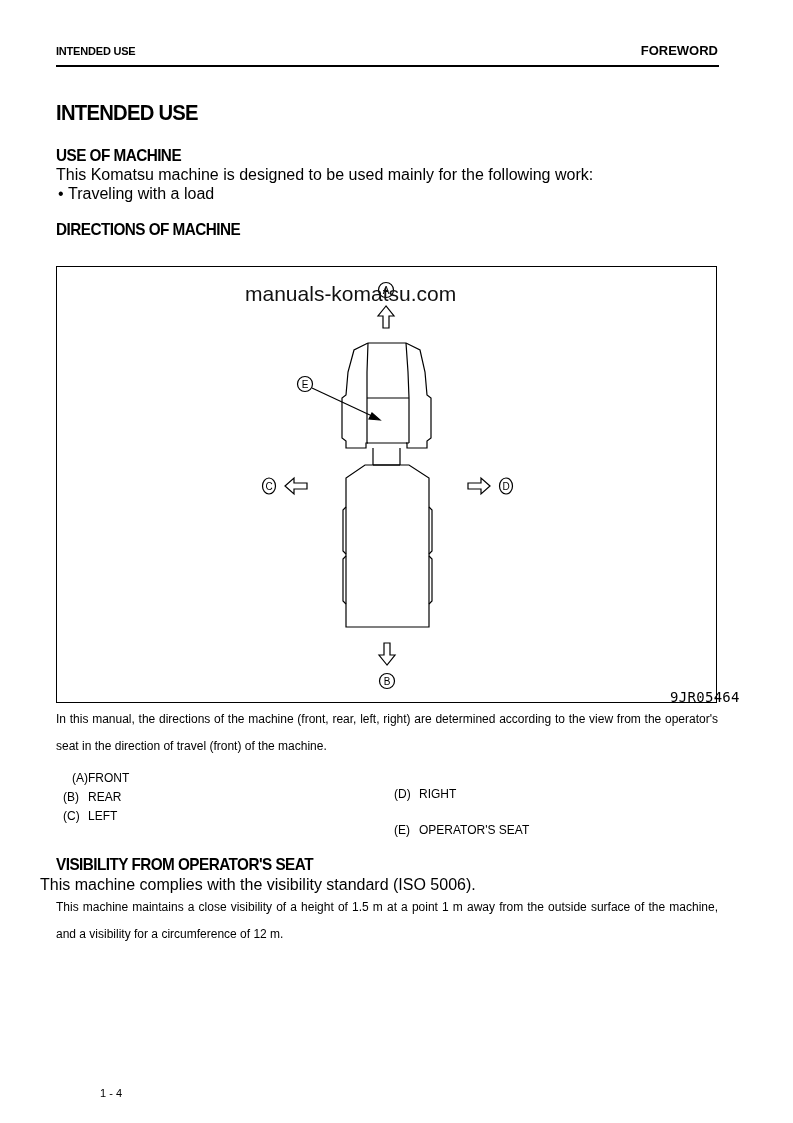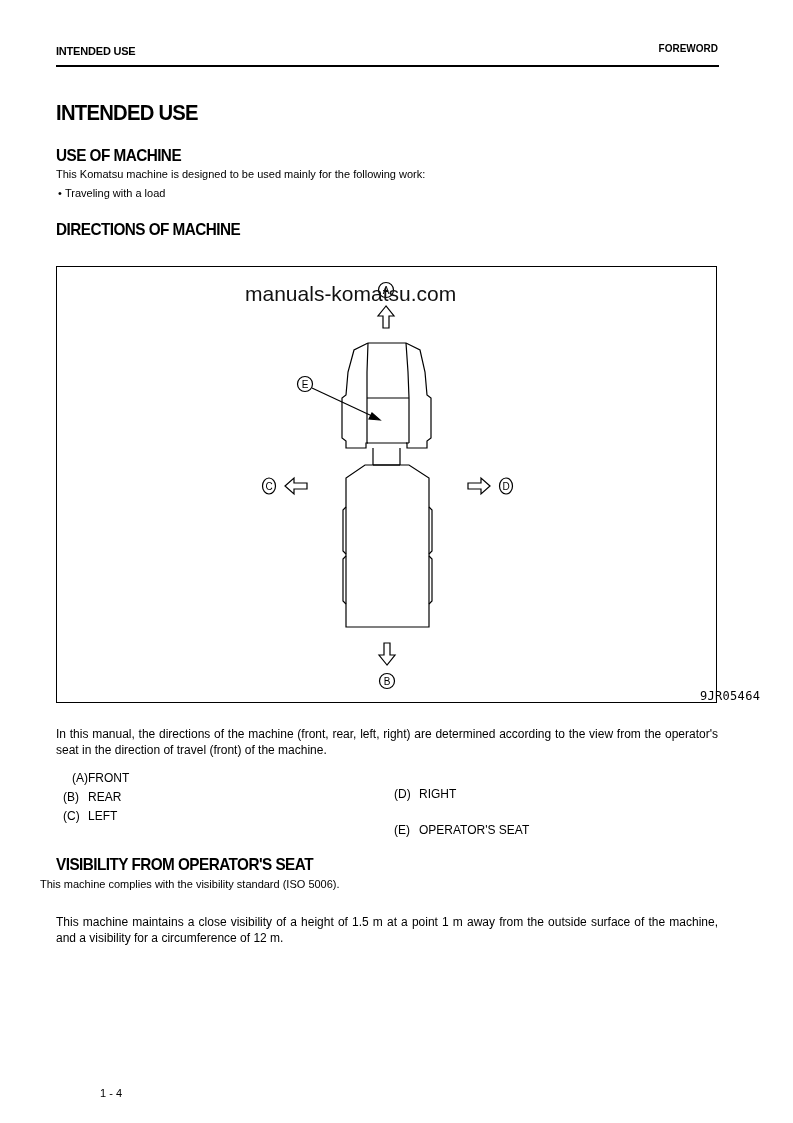--- a/index.html
+++ b/index.html
@@ -1,28 +1,28 @@
 <!DOCTYPE html>
 <html><head>
 <meta charset="utf-8">
 <style>
   html, body { margin: 0; padding: 0; background: #ffffff; }
   body { width: 793px; height: 1123px; position: relative; overflow: hidden;
          font-family: "Liberation Sans", sans-serif; color: #000; }
   .abs { position: absolute; }
   .hdr-left { left: 56px; top: 45px; font-size: 11px; font-weight: bold; letter-spacing: -0.2px; }
-  .hdr-right { right: 75px; top: 43px; font-size: 10px; font-weight: bold; }
+  .hdr-right { right: 75px; top: 43px; font-size: 13px; font-weight: bold; }
   .hdr-rule { left: 56px; top: 65px; width: 663px; height: 2px; background: #000; }
   .h1 { left: 56px; top: 100px; font-size: 22px; font-weight: bold; letter-spacing: -0.8px; transform: scaleX(0.92); transform-origin: left; }
   .h2 { left: 56px; font-size: 17px; font-weight: bold; letter-spacing: -0.6px; transform: scaleX(0.9); transform-origin: left; white-space: nowrap; }
-  .body { font-size: 11px; line-height: 19px; white-space: nowrap; text-align: center; }
-  .para { left: 56px; width: 662px; font-size: 12px; line-height: 16px; text-align: justify; margin-top: 20px; }
+  .body { font-size: 16px; line-height: 19px; white-space: nowrap; text-align: center; }
+  .para { left: 56px; width: 662px; font-size: 12px; line-height: 27px; text-align: justify; }
   .frame { left: 56px; top: 266px; width: 661px; height: 437px; border: 1.5px solid #000; box-sizing: border-box; }
   .watermark { left: 245px; top: 282px; font-size: 21px; color: #111; white-space: nowrap; }
-  .figid { left: 700px; top: 689px; font-size: 12px; font-family: "DejaVu Sans Mono", monospace; letter-spacing: 0.3px; }
+  .figid { left: 670px; top: 689px; font-size: 14px; font-family: "DejaVu Sans Mono", monospace; letter-spacing: 0.3px; }
   .legend-item { font-size: 12px; white-space: nowrap; }
   .legend-item .code { display: inline-block; width: 25px; }
   .pagenum { left: 56px; top: 1087px; font-size: 11px; margin-left: 44px; }
 </style>
 </head>
 <body>
 
 <div class="abs hdr-left">INTENDED USE</div>
 <div class="abs hdr-right">FOREWORD</div>
 <div class="abs hdr-rule"></div>

